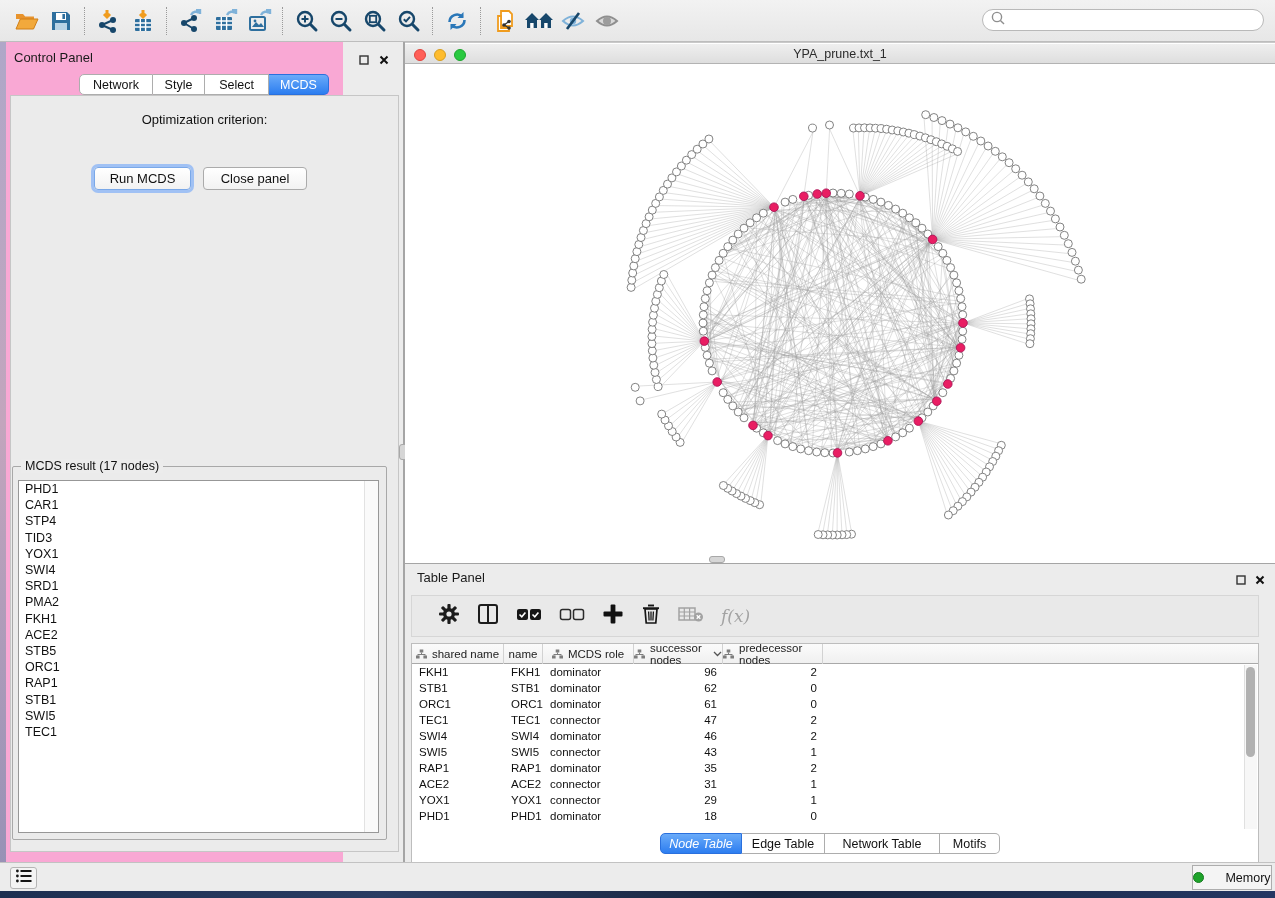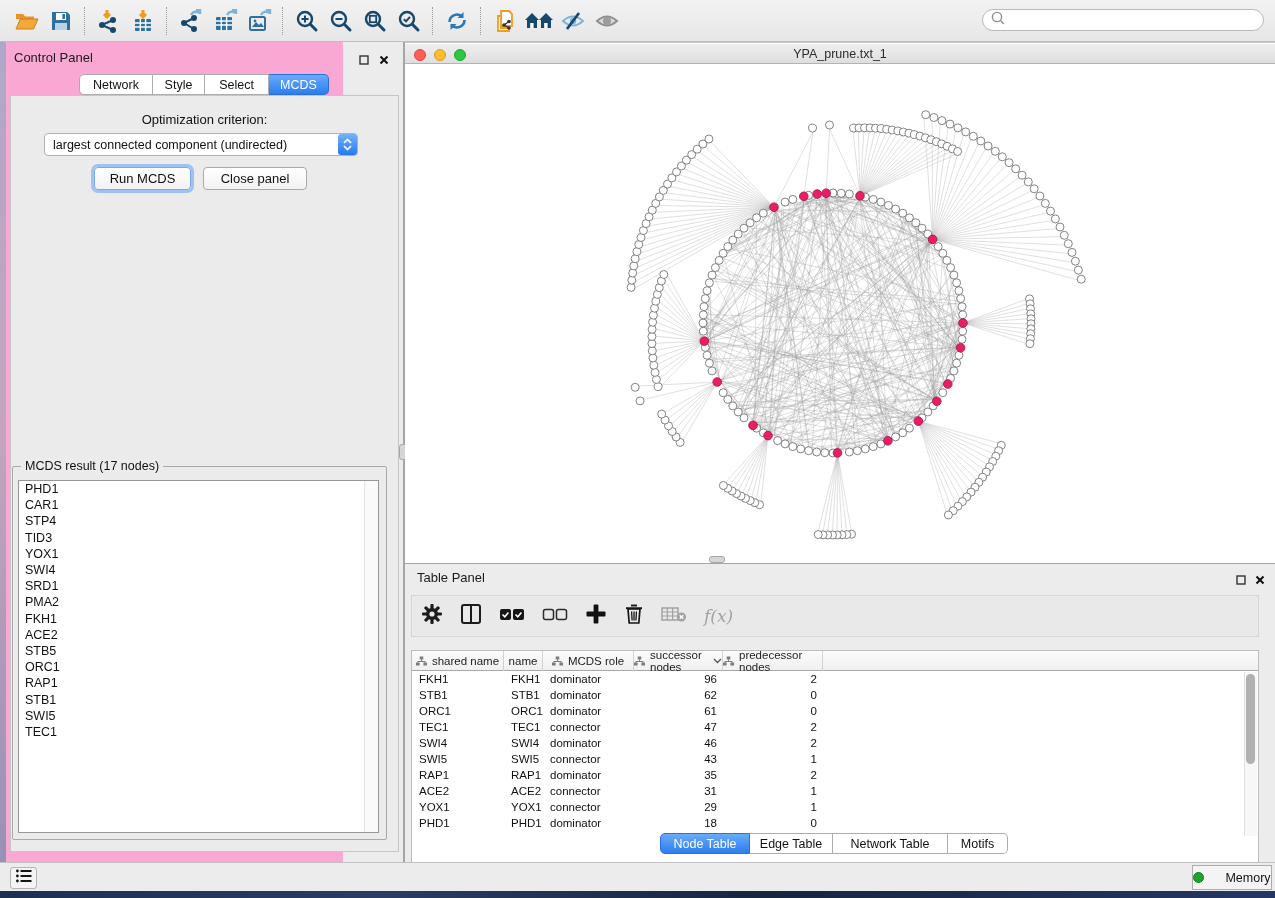--- a/index.html
+++ b/index.html
@@ -57,22 +57,22 @@
                 background:linear-gradient(#efefef,#dedede);border-bottom:1px solid #b3b3b3;box-sizing:border-box;}
   .light{position:absolute;top:5px;width:12px;height:12px;border-radius:50%;box-sizing:border-box;}
   #net-title{position:absolute;left:0;top:3px;width:870px;text-align:center;font-size:12.5px;color:#2c2c2c;}
   #net-canvas{position:absolute;left:0;top:21px;width:870px;height:500px;background:#fff;}
   #h-grip{left:709px;top:556px;width:16px;height:7px;background:#d6d6d6;border:1px solid #a8a8a8;border-radius:3px;box-sizing:border-box;}
   #v-grip{left:399px;top:444px;width:9px;height:16px;background:#d6d6d6;border:1px solid #a8a8a8;border-radius:3px;box-sizing:border-box;}
 
   
   #table-panel{left:405px;top:563px;width:870px;height:299px;background:#ececec;border-top:1px solid #a5a5a5;box-sizing:border-box;}
   #tp-tools{position:absolute;left:6px;top:31px;width:848px;height:42px;background:#e9e9e9;border:1px solid #d6d6d6;
-            display:flex;align-items:center;gap:17px;padding-left:9px;box-sizing:border-box;}
-  #node-table{position:absolute;left:6px;top:79px;width:848px;height:225px;background:#fff;border:1px solid #bdbdbd;box-sizing:border-box;margin-top:7px;}
+            display:flex;align-items:center;gap:17px;padding-left:26px;box-sizing:border-box;}
+  #node-table{position:absolute;left:6px;top:79px;width:848px;height:225px;background:#fff;border:1px solid #bdbdbd;box-sizing:border-box;}
   #thead{display:flex;height:20px;background:linear-gradient(#fbfbfb,#f0f0f0);border-bottom:1px solid #a9a9a9;box-sizing:border-box;}
   .thcell{display:flex;align-items:center;justify-content:center;gap:5px;font-size:11.5px;color:#222;
           border-right:1px solid #d2d2d2;box-sizing:border-box;height:20px;}
   .thfill{flex:1;border-right:none;}
   .trow{display:flex;height:16px;}
   .tcell{font-size:11.5px;line-height:16px;box-sizing:border-box;white-space:nowrap;overflow:hidden;}
   .tcell.txt{padding-left:7px;}
   .tcell.num{text-align:right;padding-right:6px;}
   #tscroll{position:absolute;right:1px;top:21px;width:12px;height:164px;background:#f7f7f7;border-left:1px solid #e0e0e0;}
   #tthumb{position:absolute;left:1px;top:2px;width:9px;height:90px;background:#b1b1b1;border-radius:5px;}
@@ -248,31 +248,20 @@
   <div id="cp-content" class="abs"></div>
   <div id="opt-label" class="abs">Optimization criterion:</div>
 
   <div class="abs seg" style="left:73px;top:32px;" id="cp-tabs">
       <div class="tab" style="width: 74px;">Network</div>
       <div class="tab" style="width: 52px;">Style</div>
       <div class="tab" style="width: 64px;">Select</div>
       <div class="tab active" style="width: 60px;">MCDS</div>
     </div>
 
-  <div id="criterion" class="abs">
-    <span class="val">largest connected component (undirected)</span>
-    <span class="stepper">
-      <svg width="9" height="6" viewBox="0 0 9 6">
-          <path d="M1 5l3.5-3.5L8 5" stroke="#fff" stroke-width="1.6" fill="none"></path>
-        </svg>
-      <svg width="9" height="6" viewBox="0 0 9 6">
-          <path d="M1 1l3.5 3.5L8 1" stroke="#fff" stroke-width="1.6" fill="none"></path>
-        </svg>
-    </span>
-  </div>
 
   <div id="run-btn" class="abs btn">Run MCDS</div>
   <div id="close-btn" class="abs btn">Close panel</div>
 
   <div id="mcds-group" class="abs">
     <div id="mcds-legend">MCDS result (17 nodes)</div>
     <div id="mcds-list">
       <div id="mcds-items">
           <div class="mcds-item">PHD1</div>
           <div class="mcds-item">CAR1</div>
@@ -1222,21 +1211,21 @@
           <div class="tcell num" style="width: 89px;">18</div>
           <div class="tcell num" style="width: 100px;">0</div>
         </div>
       </div>
     <div id="tscroll">
         <div id="tthumb"></div>
       </div>
   </div>
 
   <div id="table-tabs" class="seg">
-      <div class="tab active" style="width: 90px;">Node Table</div>
+      <div class="tab active" style="width: 82px; font-style: italic;">Node Table</div>
       <div class="tab" style="width: 83px;">Edge Table</div>
       <div class="tab" style="width: 115px;">Network Table</div>
       <div class="tab" style="width: 60px;">Motifs</div>
     </div>
 </div>
 
 <div id="status-bar" class="abs">
   <div id="list-btn">
     <span><svg width="18" height="16" viewBox="0 0 18 16">
           <g fill="#161616">

